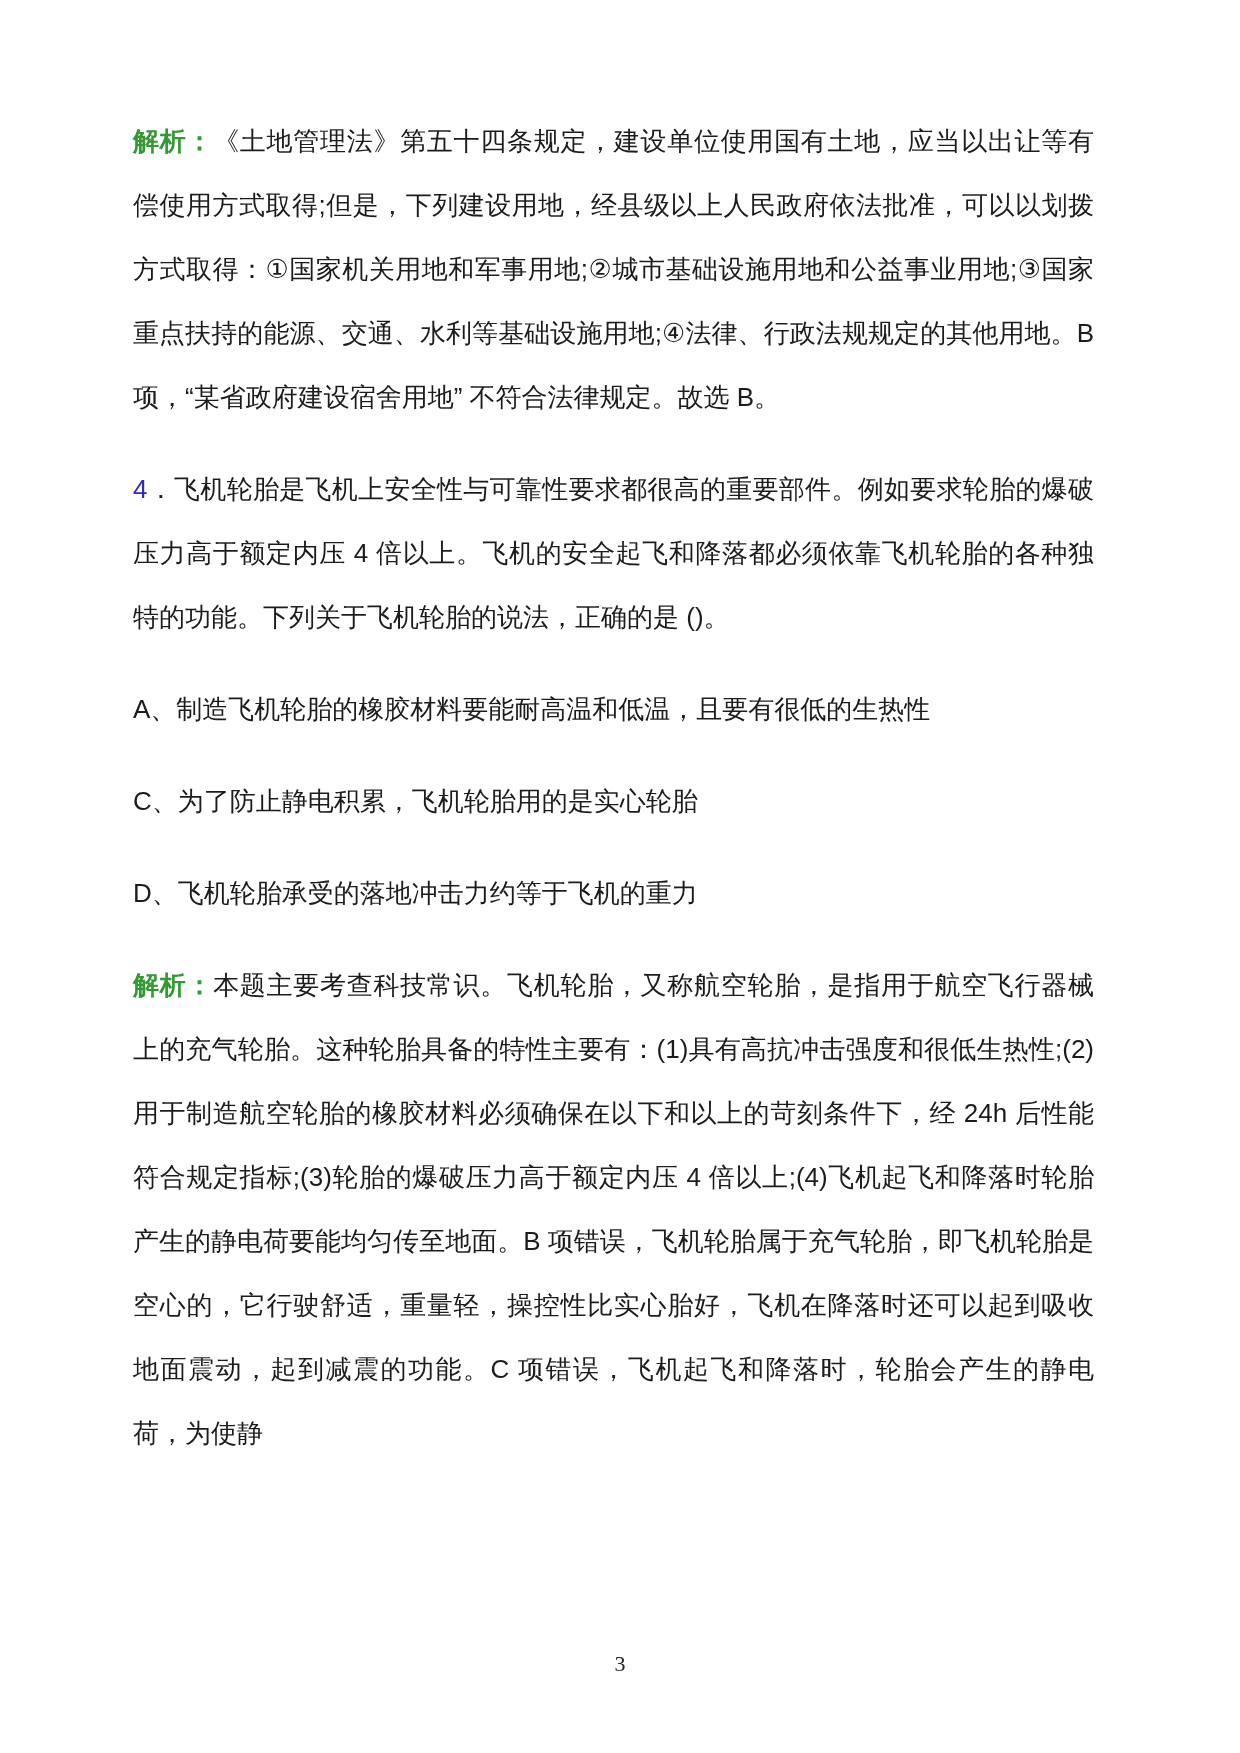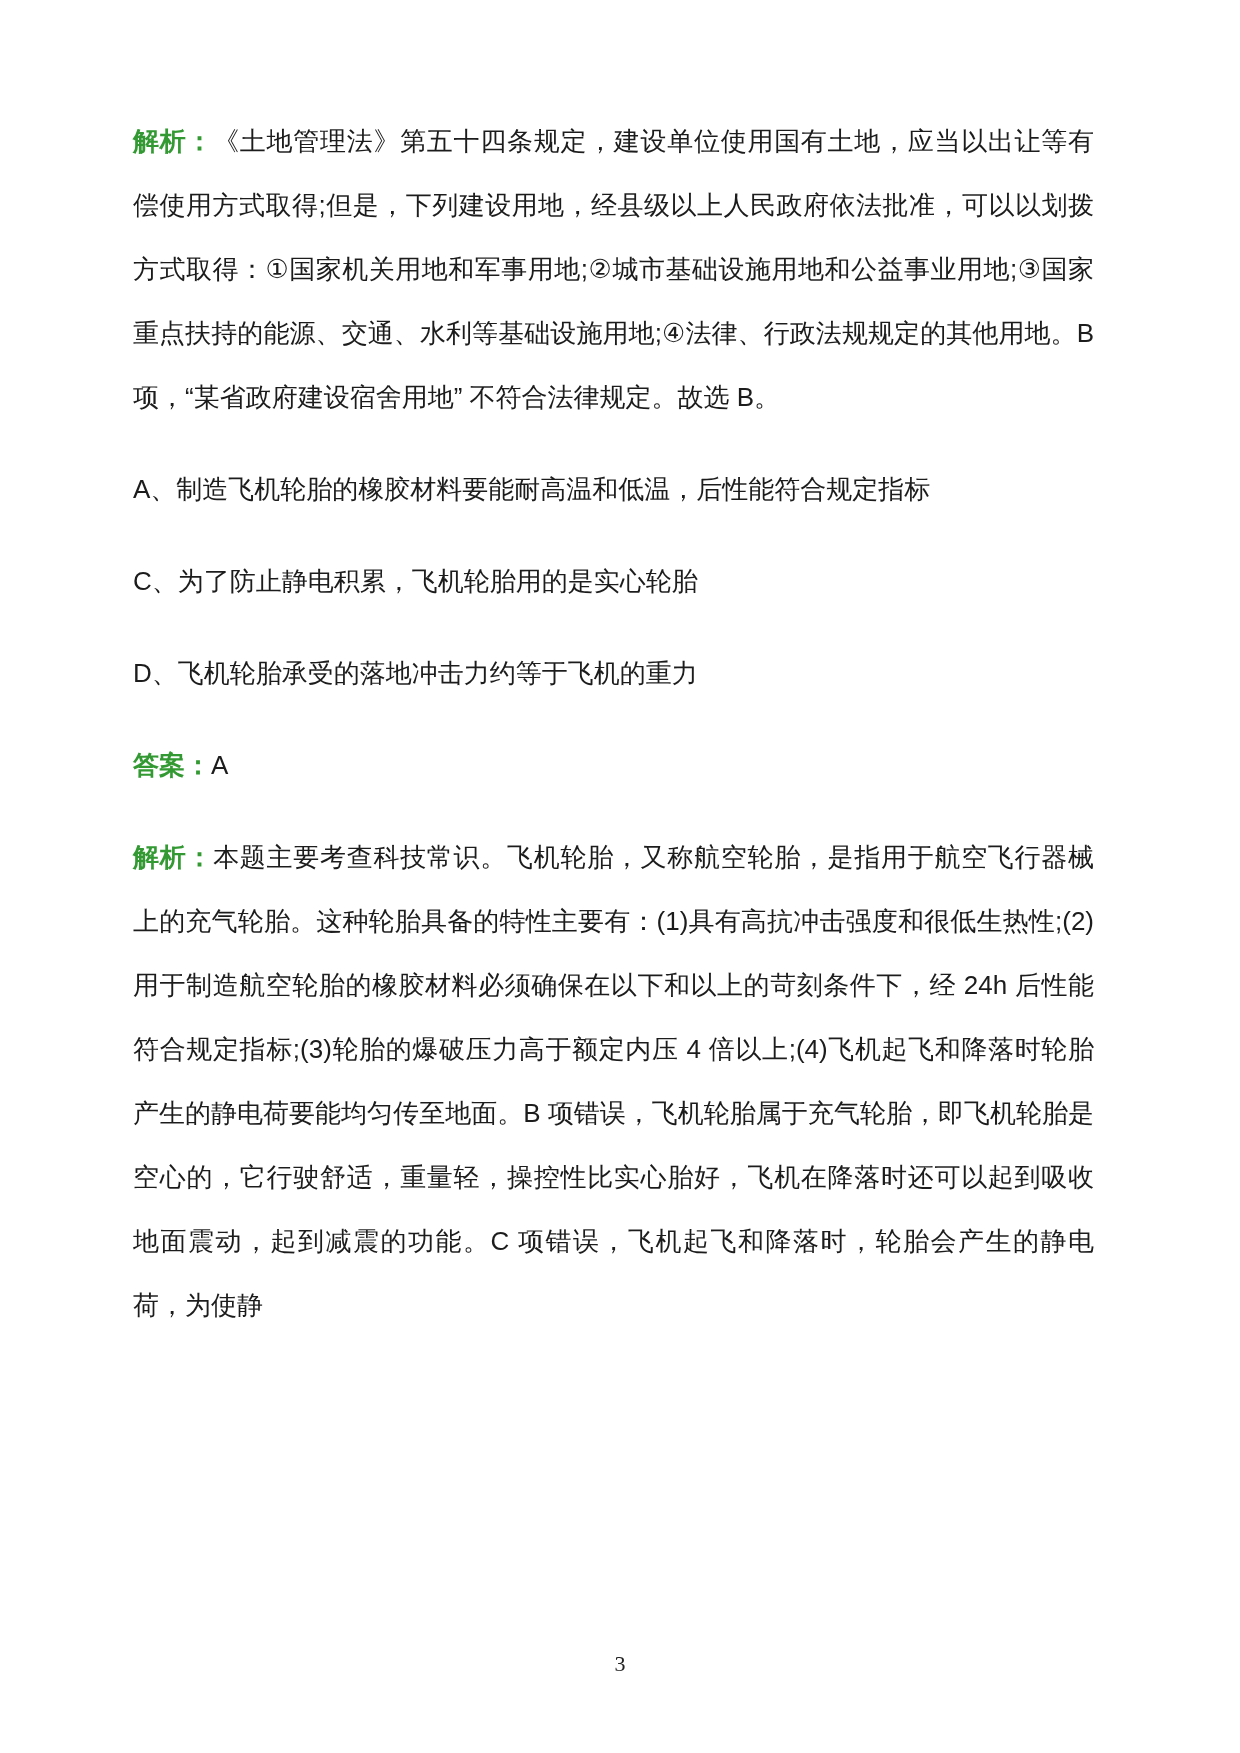--- a/index.html
+++ b/index.html
@@ -58,28 +58,28 @@
   }
 </style>
 </head>
 <body>
 
 <div class="page">
   <main class="content">
 
     <p class="para"><span class="label-green">解析：</span><span>《土地管理法》第五十四条规定，建设单位使用国有土地，应当以出让等有偿使用方式取得;但是，下列建设用地，经县级以上人民政府依法批准，可以以划拨方式取得：①国家机关用地和军事用地;②城市基础设施用地和公益事业用地;③国家重点扶持的能源、交通、水利等基础设施用地;④法律、行政法规规定的其他用地。B 项，“某省政府建设宿舍用地” 不符合法律规定。故选 B。</span></p>
 
+    <p class="para"><span class="q-num">4</span><span class="q-sep">．</span><span>飞机轮胎是飞机上安全性与可靠性要求都很高的重要部件。例如要求轮胎的爆破压力高于额定内压 4 倍以上。飞机的安全起飞和降落都必须依靠飞机轮胎的各种独特的功能。下列关于飞机轮胎的说法，正确的是 ()。</span></p>
 
-    <p class="para"><span>A、</span><span>制造飞机轮胎的橡胶材料要能耐高温和低温，后性能符合规定指标</span></p>
+    <p class="para"><span>A、</span><span>制造飞机轮胎的橡胶材料要能耐高温和低温，且要有很低的生热性</span></p>
 
 
     <p class="para"><span>C、</span><span>为了防止静电积累，飞机轮胎用的是实心轮胎</span></p>
 
     <p class="para"><span>D、</span><span>飞机轮胎承受的落地冲击力约等于飞机的重力</span></p>
 
-    <p class="para"><span class="label-green">答案：</span><span>A</span></p>
 
     <p class="para"><span class="label-green">解析：</span><span>本题主要考查科技常识。飞机轮胎，又称航空轮胎，是指用于航空飞行器械上的充气轮胎。这种轮胎具备的特性主要有：(1)具有高抗冲击强度和很低生热性;(2)用于制造航空轮胎的橡胶材料必须确保在以下和以上的苛刻条件下，经 24h 后性能符合规定指标;(3)轮胎的爆破压力高于额定内压 4 倍以上;(4)飞机起飞和降落时轮胎产生的静电荷要能均匀传至地面。B 项错误，飞机轮胎属于充气轮胎，即飞机轮胎是空心的，它行驶舒适，重量轻，操控性比实心胎好，飞机在降落时还可以起到吸收地面震动，起到减震的功能。C 项错误，飞机起飞和降落时，轮胎会产生的静电荷，为使静</span></p>
 
   </main>
 
   <footer class="footer"><span>3</span></footer>
 </div>
 
 </body></html>

